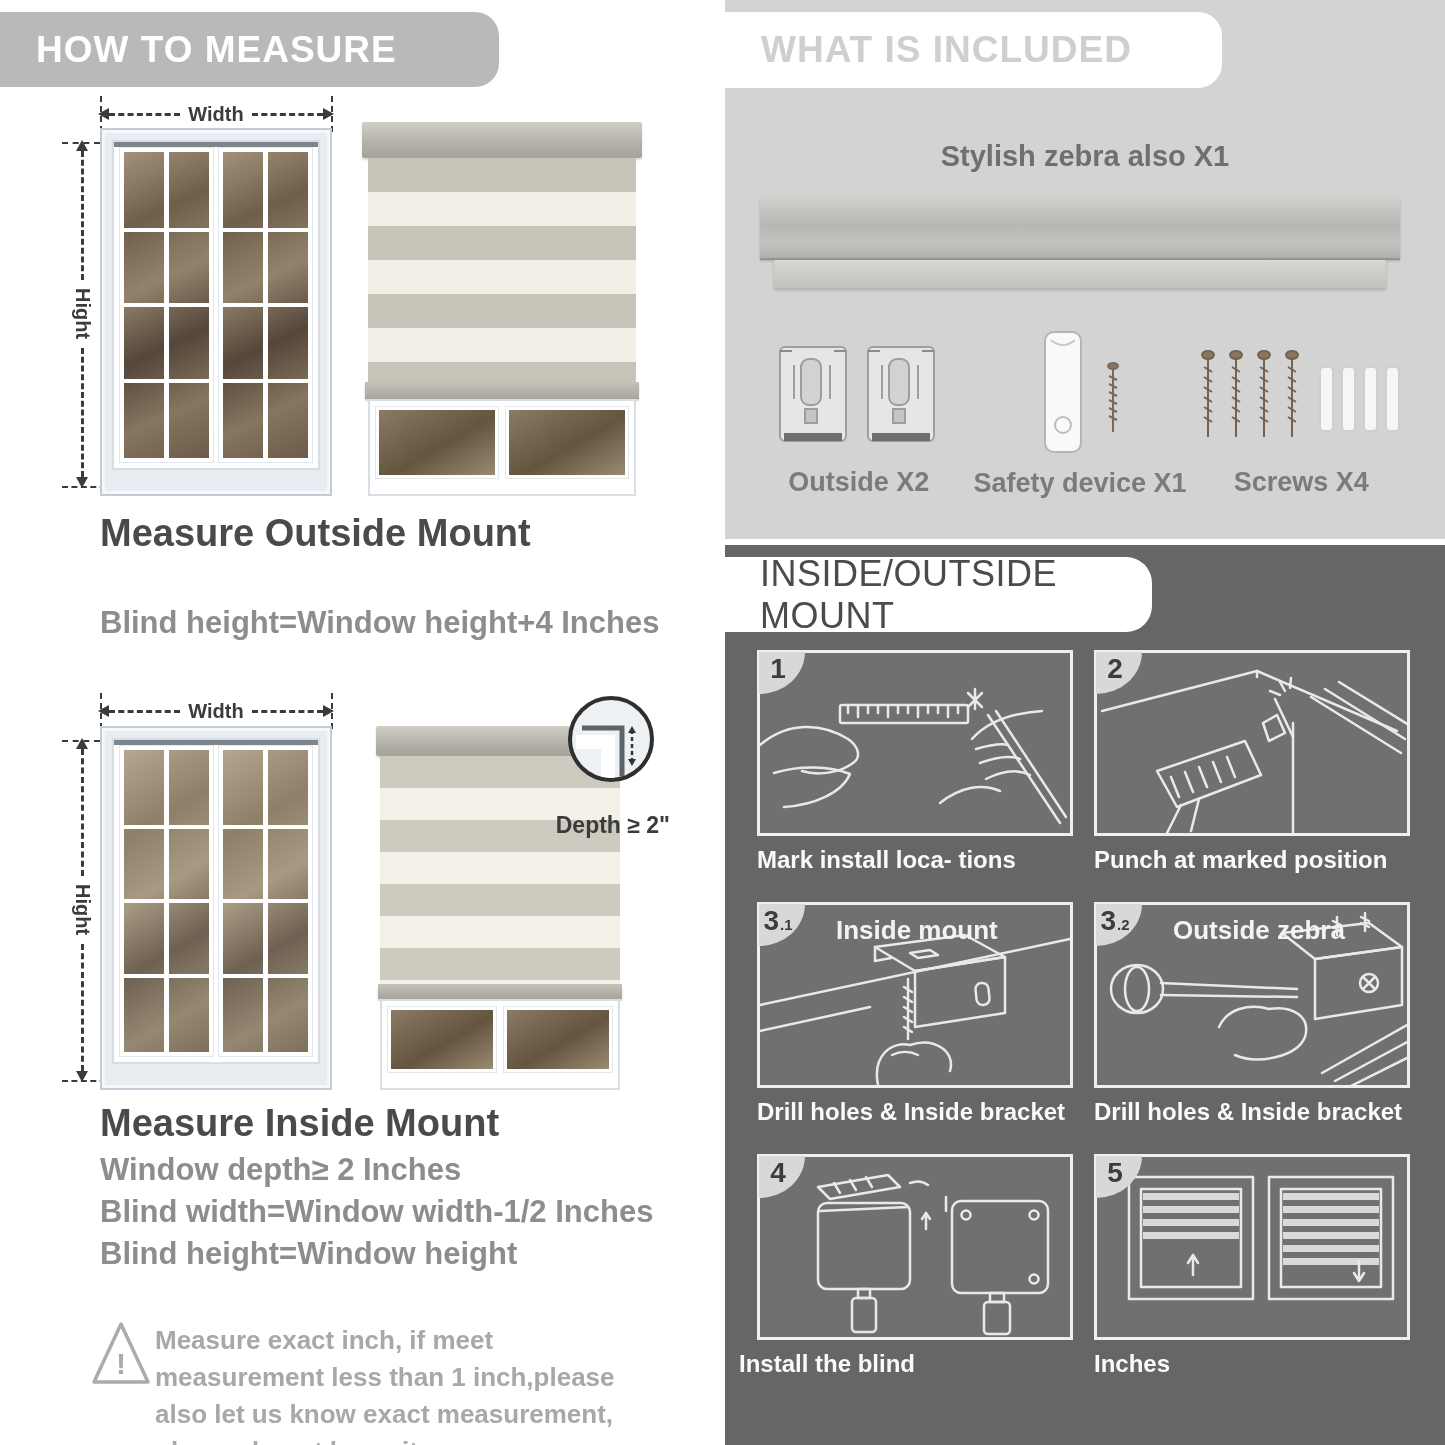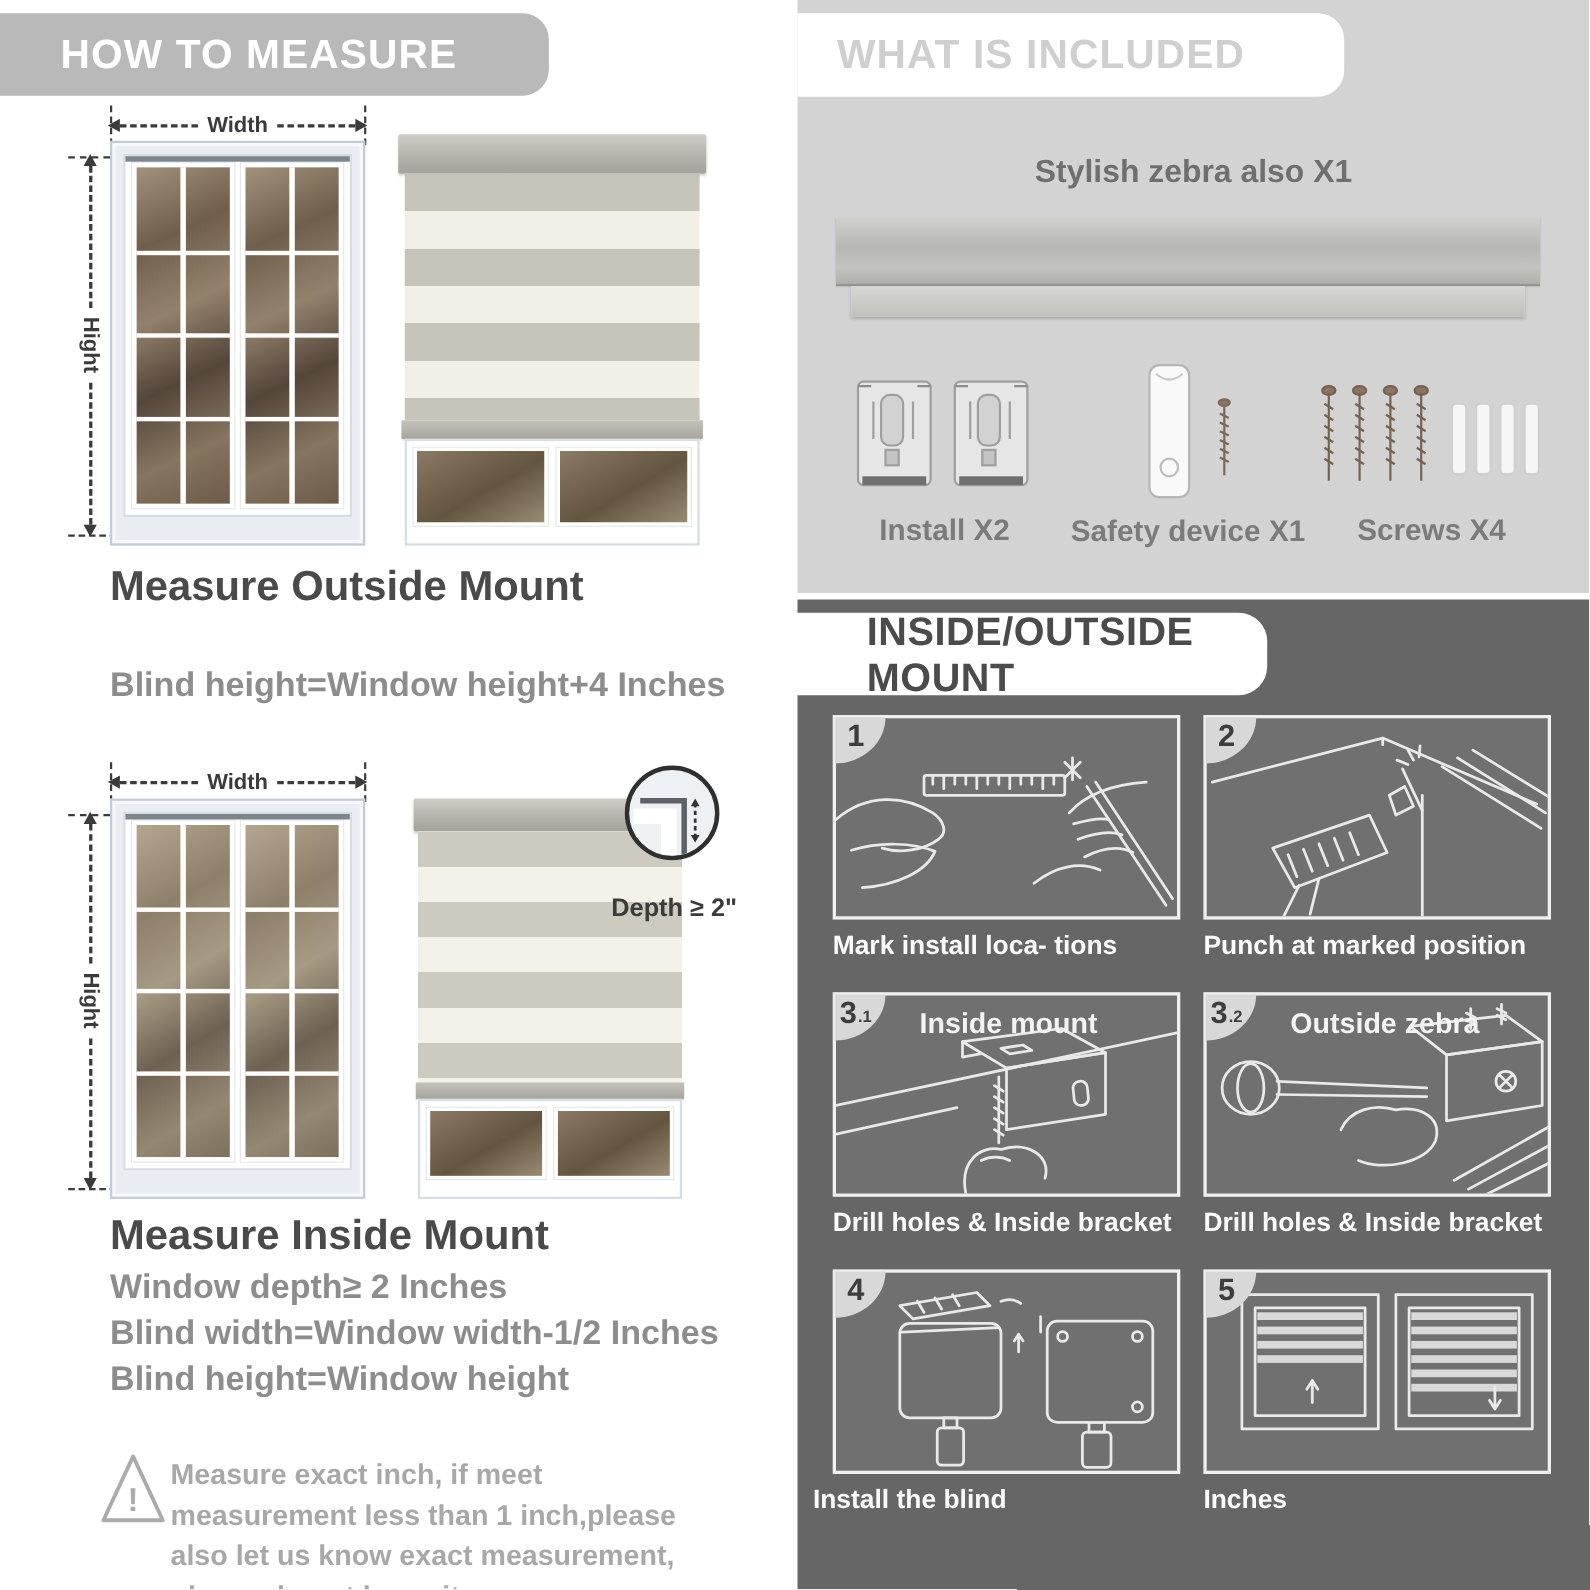--- a/index.html
+++ b/index.html
@@ -2,21 +2,21 @@
 <html><head>
 <meta charset="utf-8">
 <style>
   html,body{margin:0;padding:0;}
   body{font-family:"Liberation Sans", sans-serif; background:#fff;}
   .page{position:relative;width:1445px;height:1445px;background:#fff;overflow:hidden;}
   .abs{position:absolute;}
 
   
   .left-header{left:0;top:12px;width:499px;height:75px;background:#b9b9b9;
-    border-radius:0 24px 24px 0;display:flex;align-items:center;padding-left:55px;box-sizing:border-box;}
+    border-radius:0 24px 24px 0;display:flex;align-items:center;padding-left:36px;box-sizing:border-box;}
   .left-header span{color:#fff;font-size:37px;font-weight:bold;letter-spacing:1px;}
 
   
   .h-measure{display:flex;align-items:center;height:20px;}
   .h-measure .dash{flex:1;height:0;border-top:3px dashed #3b3b3b;}
   .h-measure .lbl{font-size:20px;font-weight:bold;color:#3b3b3b;padding:0 8px;white-space:nowrap;}
   .tri-l{width:0;height:0;border-style:solid;border-width:6px 11px 6px 0;border-color:transparent #3b3b3b transparent transparent;}
   .tri-r{width:0;height:0;border-style:solid;border-width:6px 0 6px 11px;border-color:transparent transparent transparent #3b3b3b;}
   .v-measure{display:flex;flex-direction:column;align-items:center;width:24px;}
   .v-measure .dashv{flex:1;width:0;border-left:3px dashed #3b3b3b;}
@@ -74,21 +74,21 @@
   .rail-sub{left:774px;top:260px;width:612px;height:28px;
     background:linear-gradient(180deg,#d6d6d3 0%,#c0c0bd 100%);box-shadow:0 2px 3px rgba(0,0,0,.18);}
   .items-row{left:748px;top:330px;width:664px;height:168px;display:flex;}
   .item-group{flex:1;display:flex;flex-direction:column;align-items:center;}
   .item-art{flex:1;display:flex;align-items:flex-end;justify-content:center;}
   .item-label{font-size:27px;font-weight:bold;color:#7b7b7b;margin-top:10px;white-space:nowrap;}
 
   .mount-panel{left:725px;top:545px;width:720px;height:900px;background:#666;}
   .mount-header{left:720px;top:557px;width:432px;height:75px;background:#fff;border-radius:0 26px 26px 0;
     display:flex;align-items:center;padding-left:40px;box-sizing:border-box;z-index:3;}
-  .mount-header span{color:#4b4b4b;font-size:36px;font-weight:bold;letter-spacing:.5px;margin-left:28px;}
+  .mount-header span{color:#4b4b4b;font-size:36px;font-weight:normal;letter-spacing:.5px;}
 
   .step-box{width:316px;height:186px;background:#707070;border:3px solid #efefef;box-sizing:border-box;}
   .badge{position:absolute;top:-1px;left:-1px;min-width:46px;height:42px;background:#d8d8d8;
     border-radius:0 0 100% 0;display:flex;align-items:center;justify-content:center;
     font-weight:bold;font-size:28px;color:#3d3d3d;padding:0 10px 8px 2px;box-sizing:border-box;}
   .badge .sub{font-size:15px;align-self:flex-end;margin:0 0 5px 1px;}
   .step-title{position:absolute;left:76px;top:10px;color:#f3f3f3;font-size:26px;font-weight:bold;white-space:nowrap;}
   .step-caption{width:330px;color:#fafafa;font-size:24px;font-weight:bold;white-space:nowrap;}
   .step-art{position:absolute;inset:0;}
   .step-art svg{width:100%;height:100%;}
@@ -226,21 +226,21 @@
               <line x1="56" y1="28" x2="56" y2="62"></line>
             <line x1="108" y1="28" x2="108" y2="62"></line>
               <line x1="144" y1="28" x2="144" y2="62"></line>
             <rect x="31" y="72" width="12" height="14" fill="#c4c4c4"></rect>
             <rect x="119" y="72" width="12" height="14" fill="#c4c4c4"></rect>
           </g>
           <rect x="10" y="96" width="58" height="8" fill="#6f6f6f"></rect>
           <rect x="98" y="96" width="58" height="8" fill="#6f6f6f"></rect>
         </svg>
       </div>
-      <div class="item-label">Install X2</div>
+      <div class="item-label">Outside X2</div>
     </div>
 
     <div class="item-group">
       <div class="item-art">
         <svg width="150" height="128" viewBox="0 0 150 128">
           <rect x="40" y="2" width="36" height="120" rx="9" fill="rgba(255,255,255,.85)" stroke="#b5b5b5" stroke-width="2"></rect>
           <path d="M46,10 q12,10 24,0" fill="none" stroke="#c9c9c9" stroke-width="2"></path>
           <circle cx="58" cy="95" r="8" fill="none" stroke="#bdbdbd" stroke-width="2"></circle>
           <g stroke="#7a6a55" stroke-width="2">
             <line x1="108" y1="38" x2="108" y2="102"></line>

